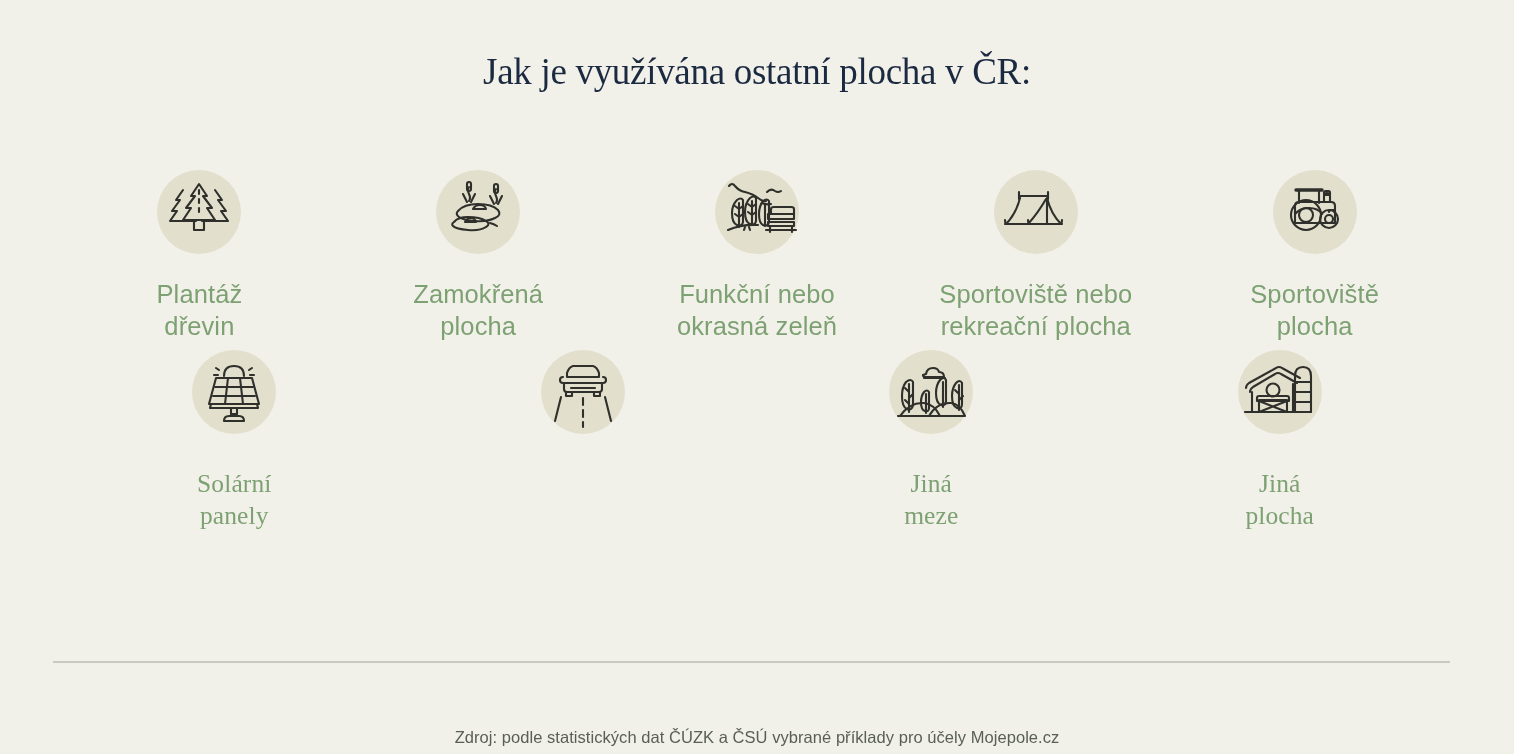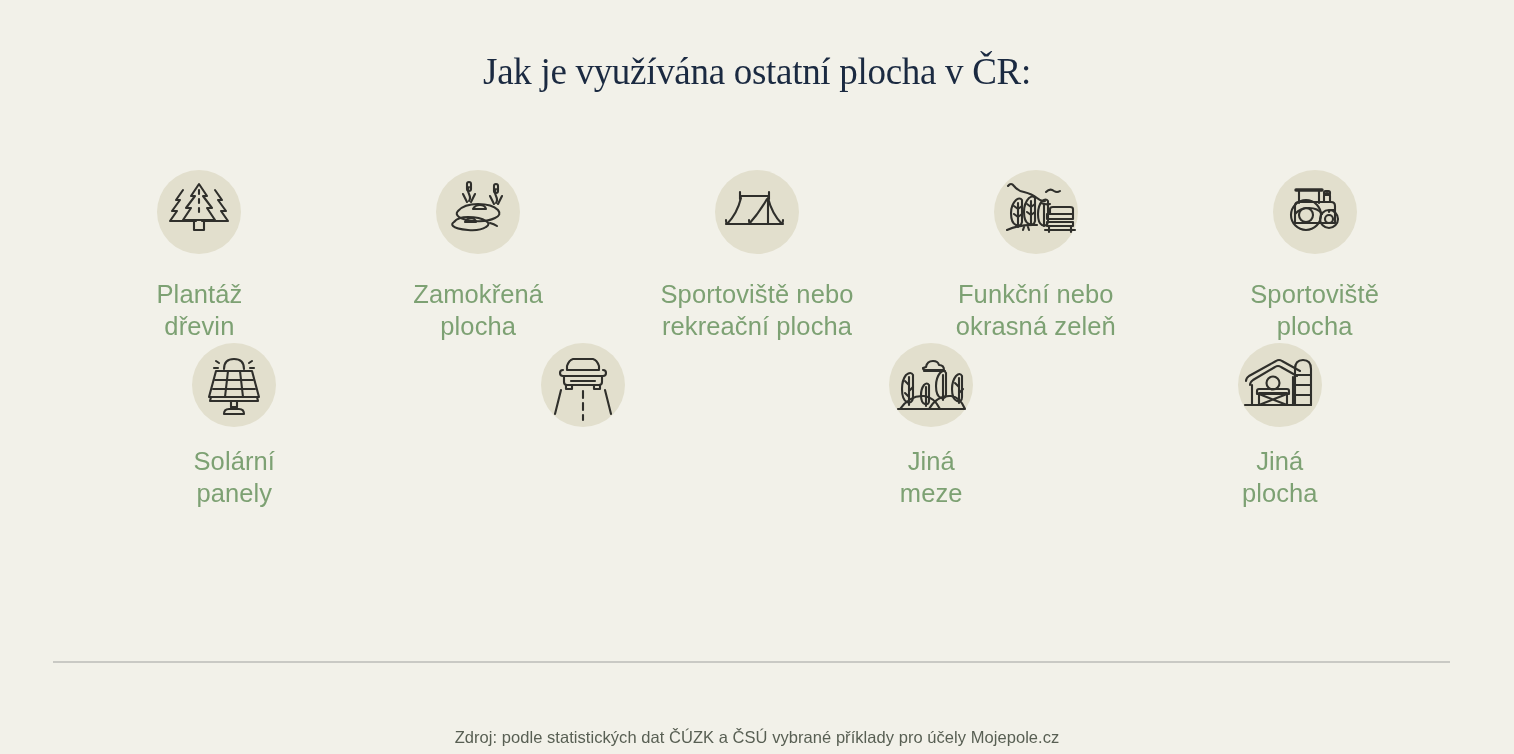--- a/index.html
+++ b/index.html
@@ -33,20 +33,21 @@
     color: #1b2a41;
     white-space: nowrap;
   }
   .grid {
     position: absolute;
     top: 170px;
     left: 60px;
     width: 1394px;
     display: flex;
     flex-direction: column;
+    gap: 7px;
   }
   .row {
     display: flex;
     flex-direction: row;
     width: 100%;
   }
   .cell {
     flex: 1 1 0;
     display: flex;
     flex-direction: column;
@@ -78,21 +79,21 @@
   .label {
     margin-top: 24px;
     text-align: center;
     font-size: 25.5px;
     line-height: 1.27;
     color: #7da173;
     font-weight: 400;
     letter-spacing: 0.1px;
     white-space: pre-line;
   }
-  .row2 .label { margin-top: 18px; }
+  .row2 .label { margin-top: 34px; font-family: Liberation Serif, serif; }
   .divider {
     position: absolute;
     top: 661px;
     left: 53px;
     width: 1397px;
     height: 2px;
     background: #c9c9c4;
   }
   .footer {
     position: absolute;
@@ -145,39 +146,20 @@
               <path d="M22 41 q6 -7 20 -7 q14 0 20 6 q4 5 -3 8 q-8 4 -20 3 q-12 -1 -16 -4 q-4 -3 -1 -6 Z"></path>
               <path d="M18 52 q4 -5 14 -5 q12 0 18 4 q5 3 0 6 q-6 4 -18 3 q-12 -1 -15 -4 q-2 -2 1 -4 Z"></path>
               <path d="M37 39 q2 -4 7 -4 q5 0 6 4 Z"></path>
               <path d="M29 52 q2 -4 6 -4 q4 0 5 4 Z"></path>
               <path d="M54 53 q4 1 7 3"></path>
             </g>
           </svg>
         </div>
         <div class="label">Zamokřená
 plocha</div>
-      </div>
-
-      <div class="cell">
-        <div class="icon-circle">
-          <svg viewBox="0 0 84 84">
-            <g class="icon-svg">
-              <path d="M25 22 l0 7 M54 22 l0 7"></path>
-              <path d="M25 26 l29 0"></path>
-              <path d="M26 28 q-4 16 -14 26"></path>
-              <path d="M53 28 q4 16 14 26"></path>
-              <path d="M52 29 q-8 14 -18 25"></path>
-              <path d="M53 29 l0 25"></path>
-              <path d="M11 54 l57 0"></path>
-              <path d="M11 50 q0 4 2 4 M68 50 q0 4 -2 4 M34 50 q0 4 2 4"></path>
-            </g>
-          </svg>
-        </div>
-        <div class="label">Sportoviště nebo
-rekreační plocha</div>
       </div>
 
       <div class="cell">
         <div class="icon-circle">
           <svg viewBox="0 0 84 84">
             <g class="icon-svg">
               <path d="M14 16 q3 -4 6 0 q4 5 10 6 q8 2 13 6 q5 4 8 3"></path>
               <path d="M52 22 q4 -4 8 -1 q3 2 6 0"></path>
               <path d="M47 33 q5 2 9 1"></path>
               <path d="M22 30 q-5 5 -5 13 q0 10 5 12 q5 2 6 -3 l0 -22 q-2 -3 -6 0 Z"></path>
@@ -196,20 +178,39 @@
           </svg>
         </div>
         <div class="label">Funkční nebo
 okrasná zeleň</div>
       </div>
 
       <div class="cell">
         <div class="icon-circle">
           <svg viewBox="0 0 84 84">
             <g class="icon-svg">
+              <path d="M25 22 l0 7 M54 22 l0 7"></path>
+              <path d="M25 26 l29 0"></path>
+              <path d="M26 28 q-4 16 -14 26"></path>
+              <path d="M53 28 q4 16 14 26"></path>
+              <path d="M52 29 q-8 14 -18 25"></path>
+              <path d="M53 29 l0 25"></path>
+              <path d="M11 54 l57 0"></path>
+              <path d="M11 50 q0 4 2 4 M68 50 q0 4 -2 4 M34 50 q0 4 2 4"></path>
+            </g>
+          </svg>
+        </div>
+        <div class="label">Sportoviště nebo
+rekreační plocha</div>
+      </div>
+
+      <div class="cell">
+        <div class="icon-circle">
+          <svg viewBox="0 0 84 84">
+            <g class="icon-svg">
               <path d="M23 20 l26 0" stroke-width="3.4"></path>
               <path d="M26 21 l0 12 M46 21 l0 12"></path>
               <path d="M22 36 q0 -4 4 -4 l32 0 q4 0 4 4 l0 17 l-40 0 Z"></path>
               <path d="M51 32 l0 -6 q0 -3 3 -3 q3 0 3 3 l0 6"></path>
               <rect x="51" y="21" width="6" height="4" rx="1.5"></rect>
               <path d="M22 44 q5 -6 14 -6 q9 0 13 6"></path>
               <circle cx="33" cy="45" r="15"></circle>
               <circle cx="33" cy="45" r="7"></circle>
               <circle cx="56" cy="49" r="9"></circle>
               <circle cx="56" cy="49" r="4"></circle>

